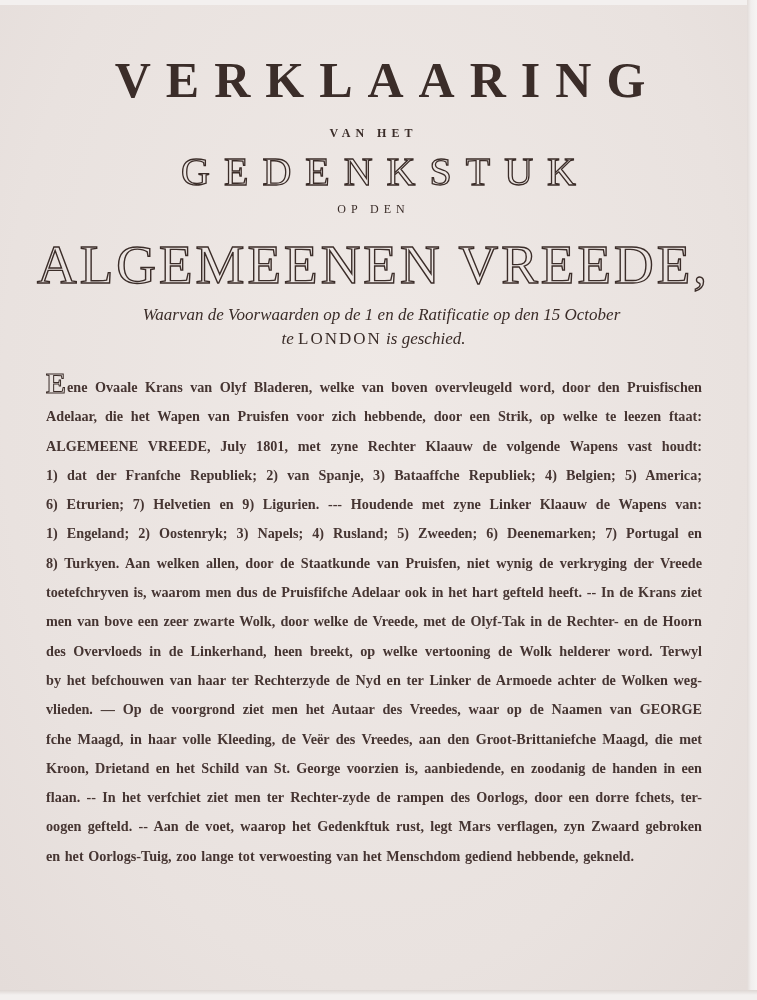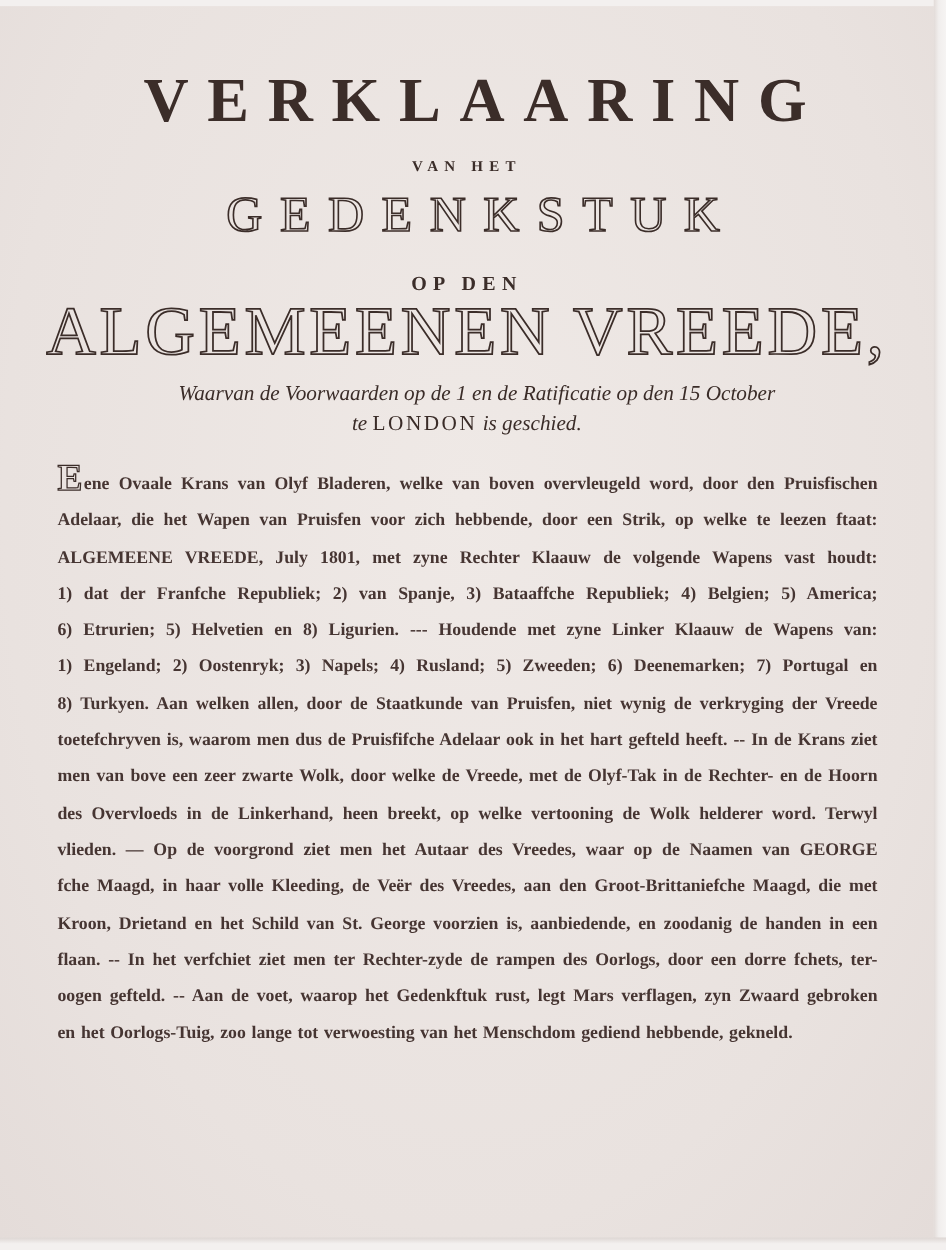--- a/index.html
+++ b/index.html
@@ -59,24 +59,24 @@
       top: 143px;
       font-family: "Liberation Serif", serif;
       font-size: 40px;
       font-weight: normal;
       letter-spacing: 14px;
       padding-left: 12px;
       color: transparent;
       -webkit-text-stroke: 1.3px #3b2d29;
     }
     .t4 {
-      top: 214px;
+      top: 197px;
       font-family: "Liberation Serif", serif;
-      font-size: 16px;
-      font-weight: bold;
+      font-size: 12px;
+      font-weight: normal;
       letter-spacing: 5px;
     }
     .t5 {
       top: 228px;
       font-family: "Liberation Serif", serif;
       font-size: 55px;
       font-weight: normal;
       letter-spacing: 3px;
       color: transparent;
       text-align: center;
@@ -142,26 +142,27 @@
     <span>te</span>
     <span class="caps">LONDON</span>
     <span>is geschied.</span>
   </div>
 
   <div class="body-lines">
     <div class="line"><span class="dropcap">E</span><span>ene Ovaale Krans van Olyf Bladeren, welke van boven overvleugeld word, door den Pruisfischen</span></div>
     <div class="line">Adelaar, die het Wapen van Pruisfen voor zich hebbende, door een Strik, op welke te leezen ftaat:</div>
     <div class="line">ALGEMEENE VREEDE, July 1801, met zyne Rechter Klaauw de volgende Wapens vast houdt:</div>
     <div class="line">1) dat der Franfche Republiek; 2) van Spanje, 3) Bataaffche Republiek; 4) Belgien; 5) America;</div>
-    <div class="line">6) Etrurien; 5) Helvetien en 8) Ligurien. --- Houdende met zyne Linker Klaauw de Wapens van:</div>
+    <div class="line">6) Etrurien; 7) Helvetien en 9) Ligurien. --- Houdende met zyne Linker Klaauw de Wapens van:</div>
     <div class="line">1) Engeland; 2) Oostenryk; 3) Napels; 4) Rusland; 5) Zweeden; 6) Deenemarken; 7) Portugal en</div>
     <div class="line">8) Turkyen. Aan welken allen, door de Staatkunde van Pruisfen, niet wynig de verkryging der Vreede</div>
     <div class="line">toetefchryven is, waarom men dus de Pruisfifche Adelaar ook in het hart gefteld heeft. -- In de Krans ziet</div>
     <div class="line">men van bove een zeer zwarte Wolk, door welke de Vreede, met de Olyf-Tak in de Rechter- en de Hoorn</div>
     <div class="line">des Overvloeds in de Linkerhand, heen breekt, op welke vertooning de Wolk helderer word. Terwyl</div>
+    <div class="line">by het befchouwen van haar ter Rechterzyde de Nyd en ter Linker de Armoede achter de Wolken weg-</div>
     <div class="line">vlieden. — Op de voorgrond ziet men het Autaar des Vreedes, waar op de Naamen van GEORGE</div>
     <div class="line">fche Maagd, in haar volle Kleeding, de Veër des Vreedes, aan den Groot-Brittaniefche Maagd, die met</div>
     <div class="line">Kroon, Drietand en het Schild van St. George voorzien is, aanbiedende, en zoodanig de handen in een</div>
     <div class="line">flaan. -- In het verfchiet ziet men ter Rechter-zyde de rampen des Oorlogs, door een dorre fchets, ter-</div>
     <div class="line">oogen gefteld. -- Aan de voet, waarop het Gedenkftuk rust, legt Mars verflagen, zyn Zwaard gebroken</div>
     <div class="line last">en het Oorlogs-Tuig, zoo lange tot verwoesting van het Menschdom gediend hebbende, gekneld.</div>
   </div>
 </div>
 <div class="frame-right"></div>
 <div class="frame-bottom"></div>

